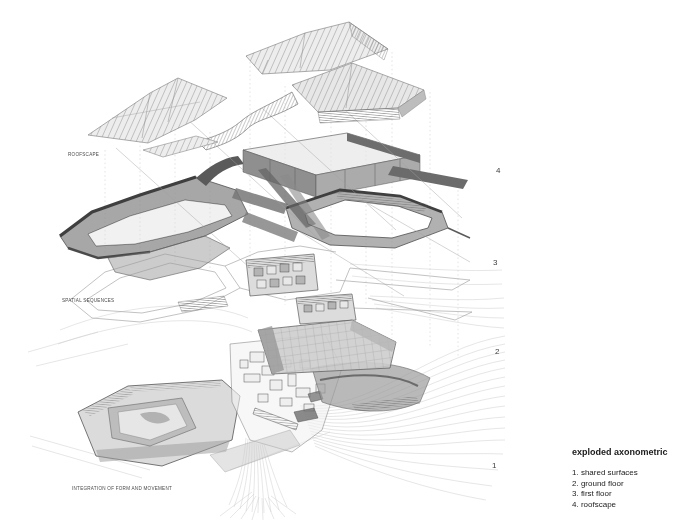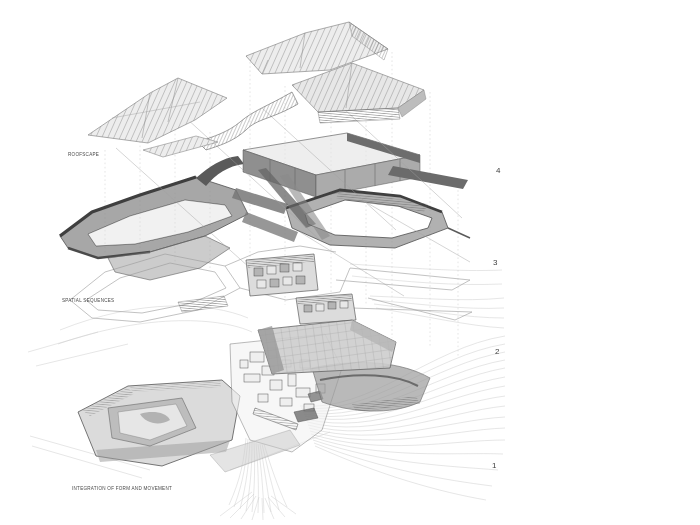--- a/index.html
+++ b/index.html
@@ -287,14 +287,21 @@
 
 <span class="micro-label" style="left:62px;top:298px;">SPATIAL SEQUENCES</span>
 
 <span class="micro-label" style="left:72px;top:486px;">INTEGRATION OF FORM AND MOVEMENT</span>
 
 <span class="layer-number" style="left:496px;top:166px;">4</span>
 <span class="layer-number" style="left:493px;top:258px;">3</span>
 <span class="layer-number" style="left:495px;top:347px;">2</span>
 <span class="layer-number" style="left:492px;top:461px;">1</span>
 
-
+<div id="legend">
+  <div class="legend-title">exploded axonometric</div>
+  <div class="legend-item">1. shared surfaces</div>
+  <div class="legend-item">2. ground floor</div>
+  <div class="legend-item">3. first floor</div>
+  <div class="legend-item">4. roofscape</div>
 </div>
 
+</div>
+
 </body></html>

